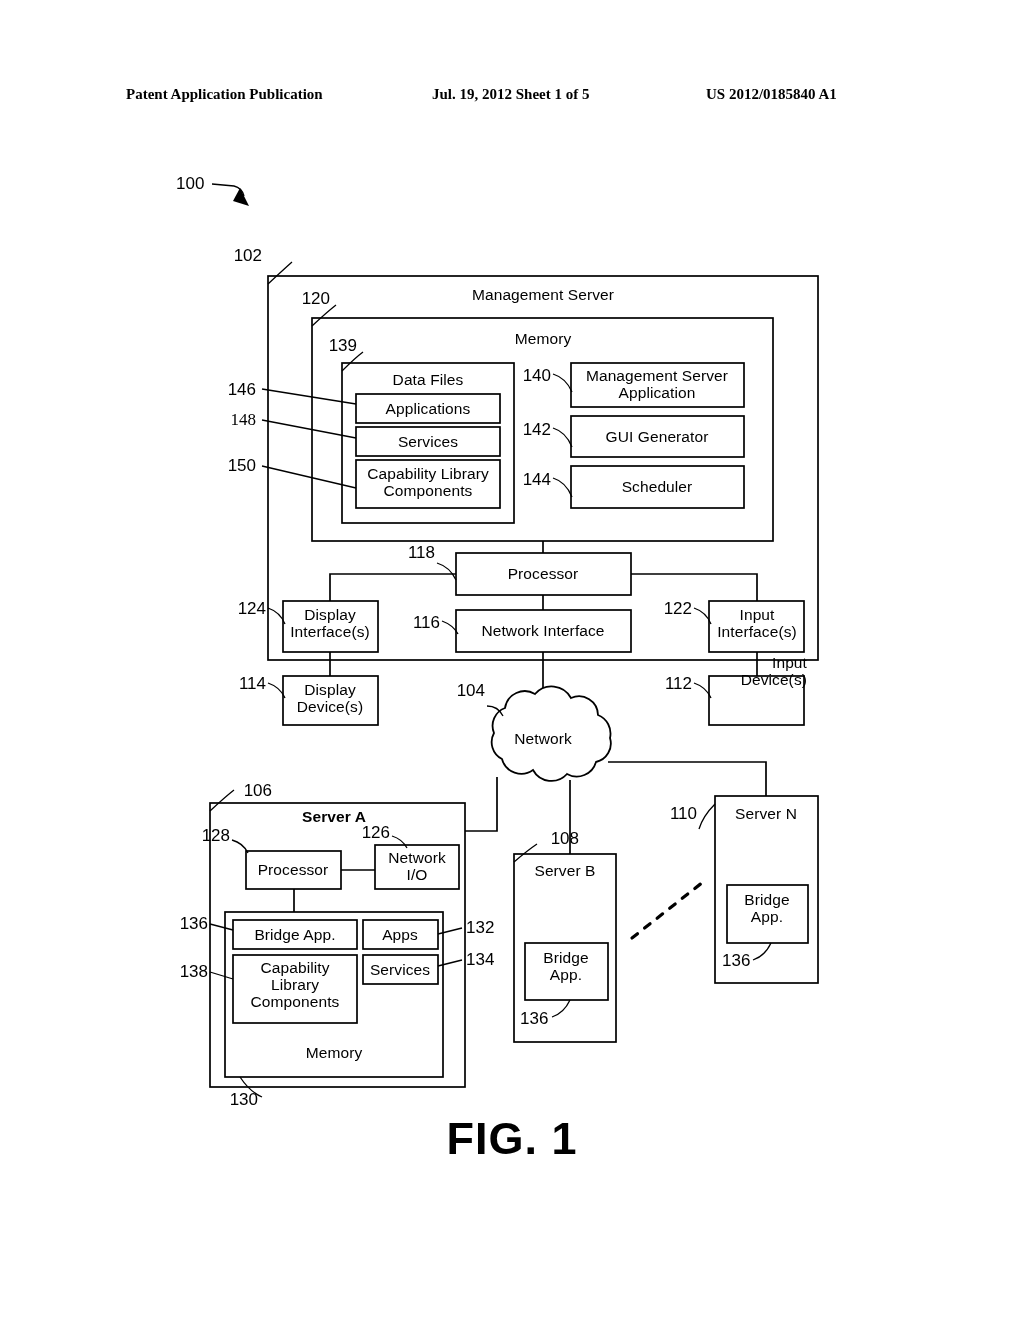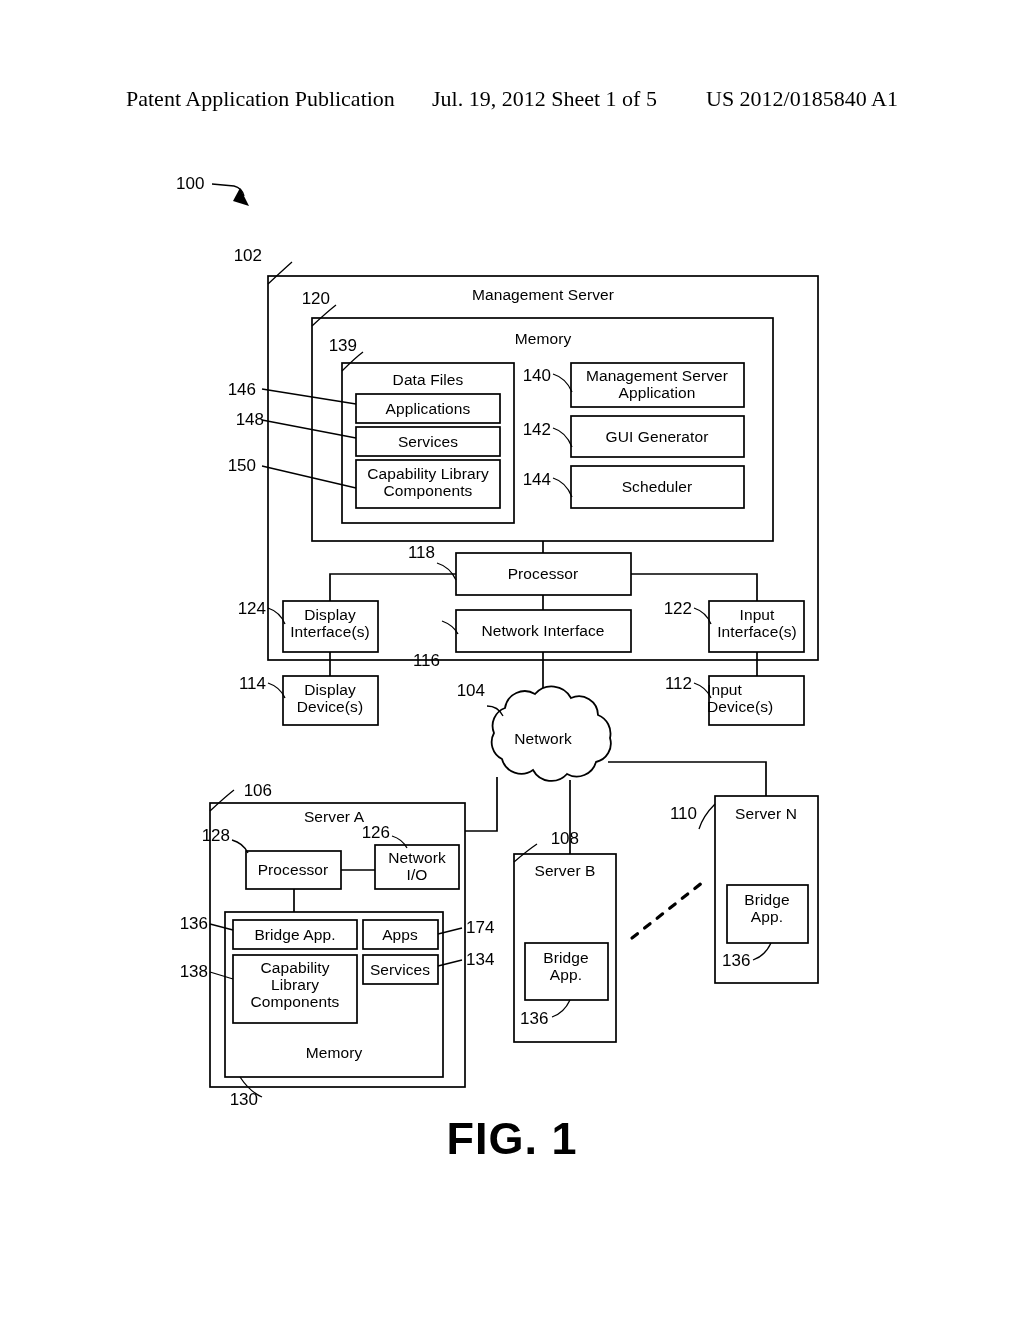--- a/index.html
+++ b/index.html
@@ -2,21 +2,21 @@
 <html><head>
 <meta charset="utf-8">
 <style>
   html,body{margin:0;padding:0;background:#fff;}
   body{width:1024px;height:1320px;position:relative;overflow:hidden;
        font-family:"Liberation Sans",sans-serif;color:#000;}
 
   
   .hdr{position:absolute;top:86px;left:0;width:1024px;height:26px;}
   .hdr span{position:absolute;font-family:"Liberation Serif",serif;
-            font-weight:normal;font-size:22px;white-space:nowrap;}
+            font-weight:bold;font-size:15px;white-space:nowrap;}
   .hdr-pub{left:126px;}
   .hdr-date{left:432px;}
   .hdr-num{left:706px;}
 
   
   svg#fig{position:absolute;left:0;top:0;width:1024px;height:1320px;}
   svg#fig rect{fill:none;stroke:#000;stroke-width:1.7;}
   svg#fig path,svg#fig line,svg#fig polyline{fill:none;stroke:#000;stroke-width:1.7;}
   svg#fig .lead{stroke-width:1.3;fill:none;}
   svg#fig .dash{stroke-width:3.2;stroke-dasharray:7 9;stroke-linecap:round;}
@@ -159,72 +159,72 @@
 
 <div class="ref r" style="left:330px;top:289px;">120</div>
 <div class="lbl c" style="left:543px;top:330px;">Memory</div>
 
 <div class="ref r" style="left:357px;top:336px;">139</div>
 <div class="lbl c" style="left:428px;top:371px;">Data Files</div>
 
 <div class="ref r" style="left:256px;top:380px;">146</div>
 <div class="lbl c" style="left:428px;top:400px;">Applications</div>
 
-<div class="ref r" style="left:264px;top:410px;">148</div>
+<div class="ref r" style="left:256px;top:410px;font-family:Liberation Serif, serif;">148</div>
 <div class="lbl c" style="left:428px;top:433px;">Services</div>
 
 <div class="ref r" style="left:256px;top:456px;">150</div>
 <div class="lbl c two" style="left:428px;top:465px;width:140px;white-space:normal;text-align:center;">Capability Library Components</div>
 
 <div class="ref r" style="left:551px;top:366px;">140</div>
 <div class="lbl c two" style="left:657px;top:367px;width:165px;white-space:normal;text-align:center;">Management Server Application</div>
 
 <div class="ref r" style="left:551px;top:420px;">142</div>
 <div class="lbl c" style="left:657px;top:428px;">GUI Generator</div>
 
 <div class="ref r" style="left:551px;top:470px;">144</div>
 <div class="lbl c" style="left:657px;top:478px;">Scheduler</div>
 
 <div class="ref r" style="left:435px;top:543px;">118</div>
 <div class="lbl c" style="left:543px;top:565px;">Processor</div>
 
-<div class="ref r" style="left:440px;top:613px;margin-top:38px;">116</div>
+<div class="ref r" style="left:440px;top:613px;">116</div>
 <div class="lbl c" style="left:543px;top:622px;">Network Interface</div>
 
 <div class="ref r" style="left:266px;top:599px;">124</div>
 <div class="lbl c two" style="left:330px;top:606px;width:100px;white-space:normal;text-align:center;">Display Interface(s)</div>
 
 <div class="ref r" style="left:692px;top:599px;">122</div>
 <div class="lbl c two" style="left:757px;top:606px;width:100px;white-space:normal;text-align:center;">Input Interface(s)</div>
 
 <div class="ref r" style="left:266px;top:674px;">114</div>
 <div class="lbl c two" style="left:330px;top:681px;width:100px;white-space:normal;text-align:center;">Display Device(s)</div>
 
 <div class="ref r" style="left:692px;top:674px;">112</div>
-<div class="lbl c two" style="left:757px;top:681px;width:100px;white-space:normal;text-align:left;">Input Device(s)</div>
+<div class="lbl c two" style="left:757px;top:654px;width:100px;white-space:normal;text-align:right;">Input Device(s)</div>
 
 <div class="ref r" style="left:485px;top:681px;">104</div>
 <div class="lbl c" style="left:543px;top:730px;">Network</div>
 
 <div class="ref r" style="left:272px;top:781px;">106</div>
-<div class="lbl c" style="left:334px;top:808px;">Server A</div>
+<div class="lbl c" style="left:334px;top:808px;font-weight:bold;">Server A</div>
 
 <div class="ref r" style="left:230px;top:826px;">128</div>
 <div class="lbl c" style="left:293px;top:861px;">Processor</div>
 
 <div class="ref r" style="left:390px;top:823px;">126</div>
 <div class="lbl c two" style="left:417px;top:849px;width:80px;white-space:normal;text-align:center;">Network I/O</div>
 
 <div class="ref r" style="left:208px;top:914px;">136</div>
 <div class="lbl c" style="left:295px;top:926px;">Bridge App.</div>
 
 <div class="ref r" style="left:208px;top:962px;">138</div>
 <div class="lbl c two" style="left:295px;top:959px;width:110px;white-space:normal;text-align:center;">Capability Library Components</div>
 
-<div class="ref" style="left:466px;top:918px;">174</div>
+<div class="ref" style="left:466px;top:918px;">132</div>
 <div class="lbl c" style="left:400px;top:926px;">Apps</div>
 
 <div class="ref" style="left:466px;top:950px;">134</div>
 <div class="lbl c" style="left:400px;top:961px;">Services</div>
 
 <div class="lbl c" style="left:334px;top:1044px;">Memory</div>
 <div class="ref r" style="left:258px;top:1090px;">130</div>
 
 <div class="ref r" style="left:535px;top:829px;margin-left:44px;">108</div>
 <div class="lbl c" style="left:565px;top:862px;">Server B</div>

